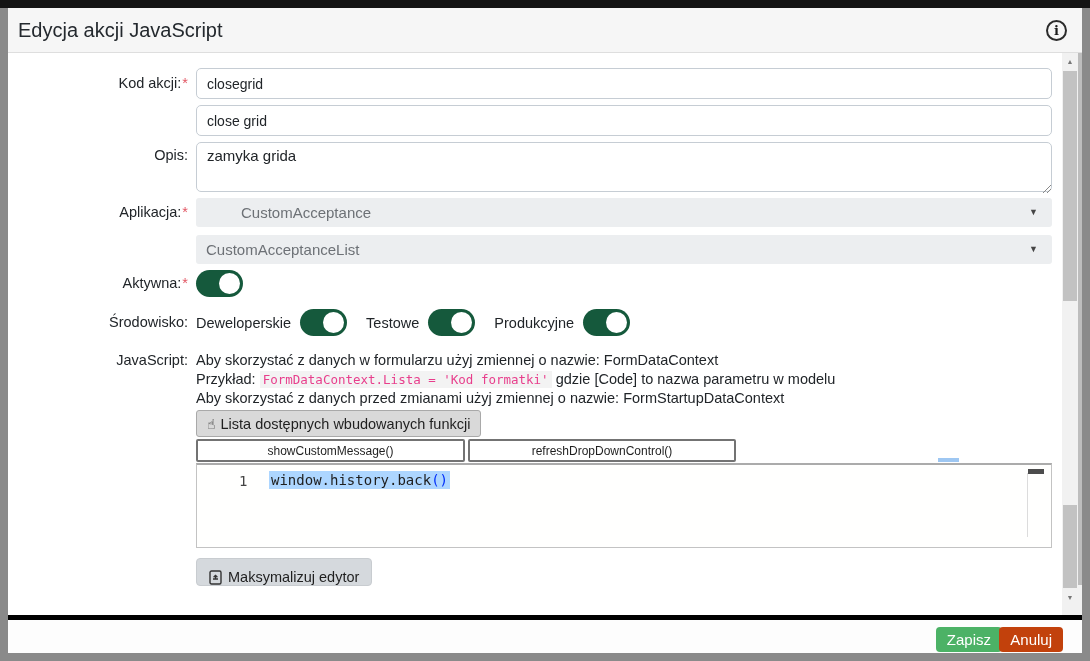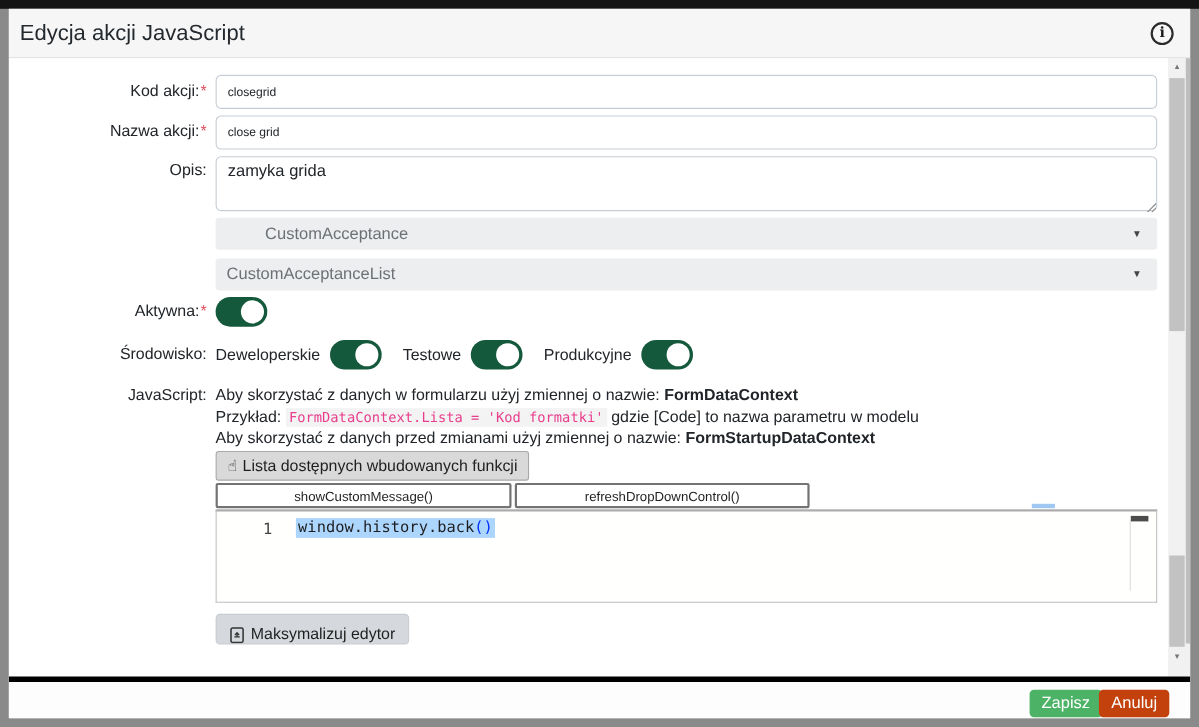--- a/index.html
+++ b/index.html
@@ -15,38 +15,38 @@
   .title { position:absolute; left:10px; top:0; line-height:45px; font-size:20px; color:#24292e; }
   .info-btn { position:absolute; right:15px; top:12px; width:21px; height:21px; border:2px solid #2b2b2b; border-radius:50%;
               font-family:"DejaVu Serif",serif; font-weight:bold; font-size:13px; line-height:17px; text-align:center; color:#1b1b1b; cursor:pointer; }
 
   
   .bodyarea { position:absolute; top:45px; left:0; right:0; height:562px; background:#fff; }
   .row-label { position:absolute; left:0; width:180px; text-align:right; font-size:14.5px; color:#212529; }
   .req { color:#e25663; margin-left:1px; }
 
   .txt-input { position:absolute; left:188px; width:856px; height:31px; border:1px solid #c6cdd4; border-radius:5px;
-               padding:0 10px; font-family:inherit; font-size:11px; color:#212529; background:#fff; }
+               padding:0 10px; font-family:inherit; font-size:14px; color:#212529; background:#fff; }
   .txt-area  { position:absolute; left:188px; width:856px; height:50px; border:1px solid #c6cdd4; border-radius:5px;
                padding:4px 10px; font-family:inherit; font-size:15px; color:#212529; resize:none; }
   .resize-grip { position:absolute; left:1033px; top:130px; width:10px; height:10px; pointer-events:auto; cursor:nwse-resize; }
 
   .dd-select { position:absolute; left:188px; width:856px; height:29px; background:#eceef0; border-radius:3px;
                font-size:15px; color:#6d7176; line-height:29px; padding-left:10px; }
   .dd-caret { position:absolute; right:14px; top:0; line-height:29px; font-size:9px; color:#454545; }
 
   .toggle { position:relative; display:inline-block; width:47px; height:27px; border-radius:14px; background:#15593c; cursor:pointer; vertical-align:middle; }
   .knob { position:absolute; top:3px; right:3px; width:21px; height:21px; border-radius:50%; background:#fff; }
 
   .env-row { position:absolute; left:188px; top:256px; height:27px; display:flex; align-items:center; }
   .env-label { font-size:14.5px; margin-right:9px; }
   .env-gap { width:19px; }
 
   .help { position:absolute; left:188px; top:298px; font-size:14.5px; line-height:19px; color:#212529; }
-  .help b { font-weight:bold; }
+  .help b { font-weight:normal; }
   .inline-code { font-family:"DejaVu Sans Mono","Liberation Mono",monospace; font-size:12.5px; color:#e83e8c; background:#f3f3f3; padding:1px 3px; }
 
   .btn-lista { position:absolute; left:188px; top:357px; height:27px; background:#d9d9d9; border:1px solid #a9a9a9; border-radius:3px;
                font-family:inherit; font-size:14.5px; color:#1f1f1f; padding:0 10px; cursor:pointer; }
   .hand { font-family:"DejaVu Sans",sans-serif; font-size:14px; margin-right:5px; }
 
   .btn-fn { position:absolute; top:386px; height:23px; background:#fff; border:2px solid #737373; border-radius:2px;
             font-family:inherit; font-size:12px; color:#1f1f1f; cursor:pointer; }
   .fn1 { left:188px; width:269px; }
   .fn2 { left:460px; width:268px; }
@@ -94,30 +94,30 @@
     <div class="titlebar">
       <div class="title">Edycja akcji JavaScript</div>
       <div class="info-btn">i</div>
     </div>
 
     <div class="bodyarea">
 
       <div class="row-label" style="top:15px; line-height:31px;"><span>Kod akcji:</span><span class="req">*</span></div>
       <input class="txt-input" style="top: 15px;" type="text" value="closegrid">
 
-      <div class="row-label" style="top:52px; line-height:31px;"><span>Nazwa akcji:</span><span class="req">*</span></div>
       <input class="txt-input" style="top: 52px;" type="text" value="close grid">
 
       <div class="row-label" style="top:89px; line-height:27px;"><span>Opis:</span></div>
       <textarea class="txt-area" style="top: 89px;">zamyka grida</textarea>
       <svg class="resize-grip" viewBox="0 0 10 10">
           <line x1="2" y1="10" x2="10" y2="2" stroke="#888" stroke-width="1"></line>
           <line x1="6" y1="10" x2="10" y2="6" stroke="#888" stroke-width="1"></line>
         </svg>
 
+      <div class="row-label" style="top:145px; line-height:29px;"><span>Aplikacja:</span><span class="req">*</span></div>
       <div class="dd-select" style="top:145px;padding-left:45px;">
         <span>CustomAcceptance</span>
         <span class="dd-caret">▼</span>
       </div>
 
       <div class="dd-select" style="top:182px;">
         <span>CustomAcceptanceList</span>
         <span class="dd-caret">▼</span>
       </div>
 

